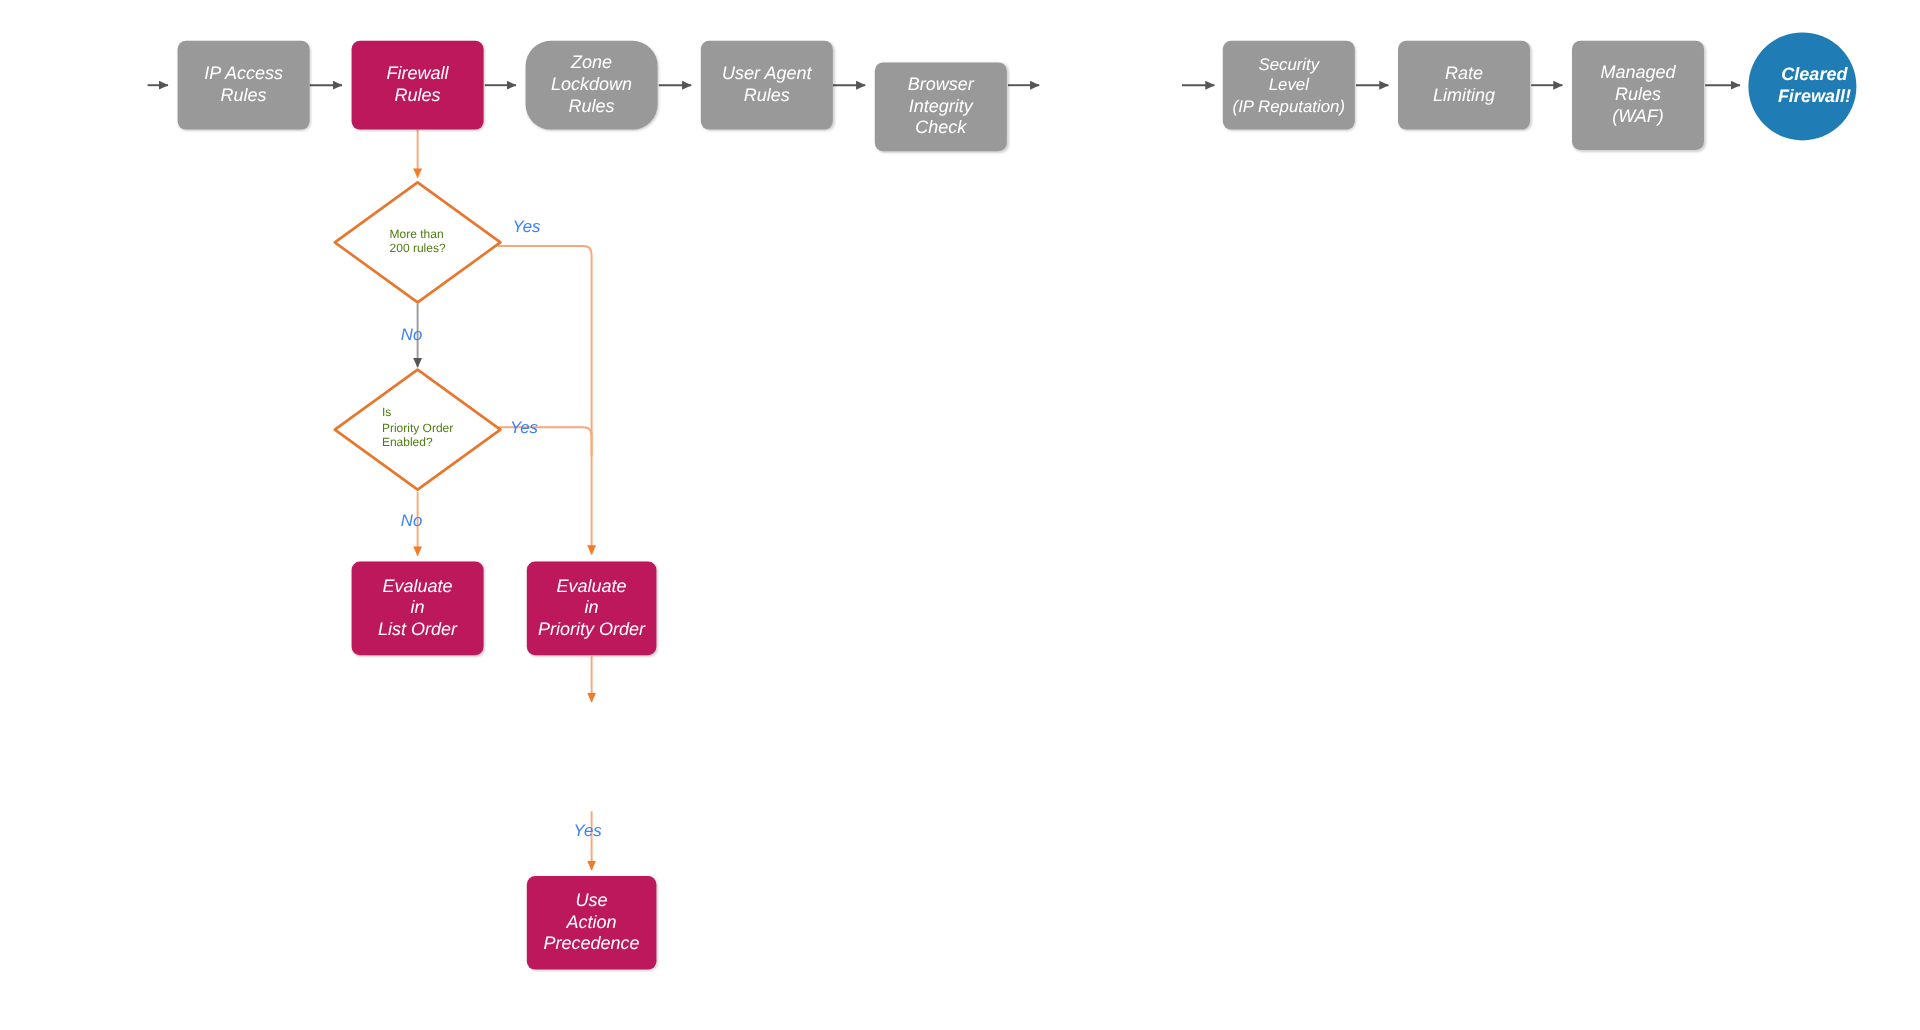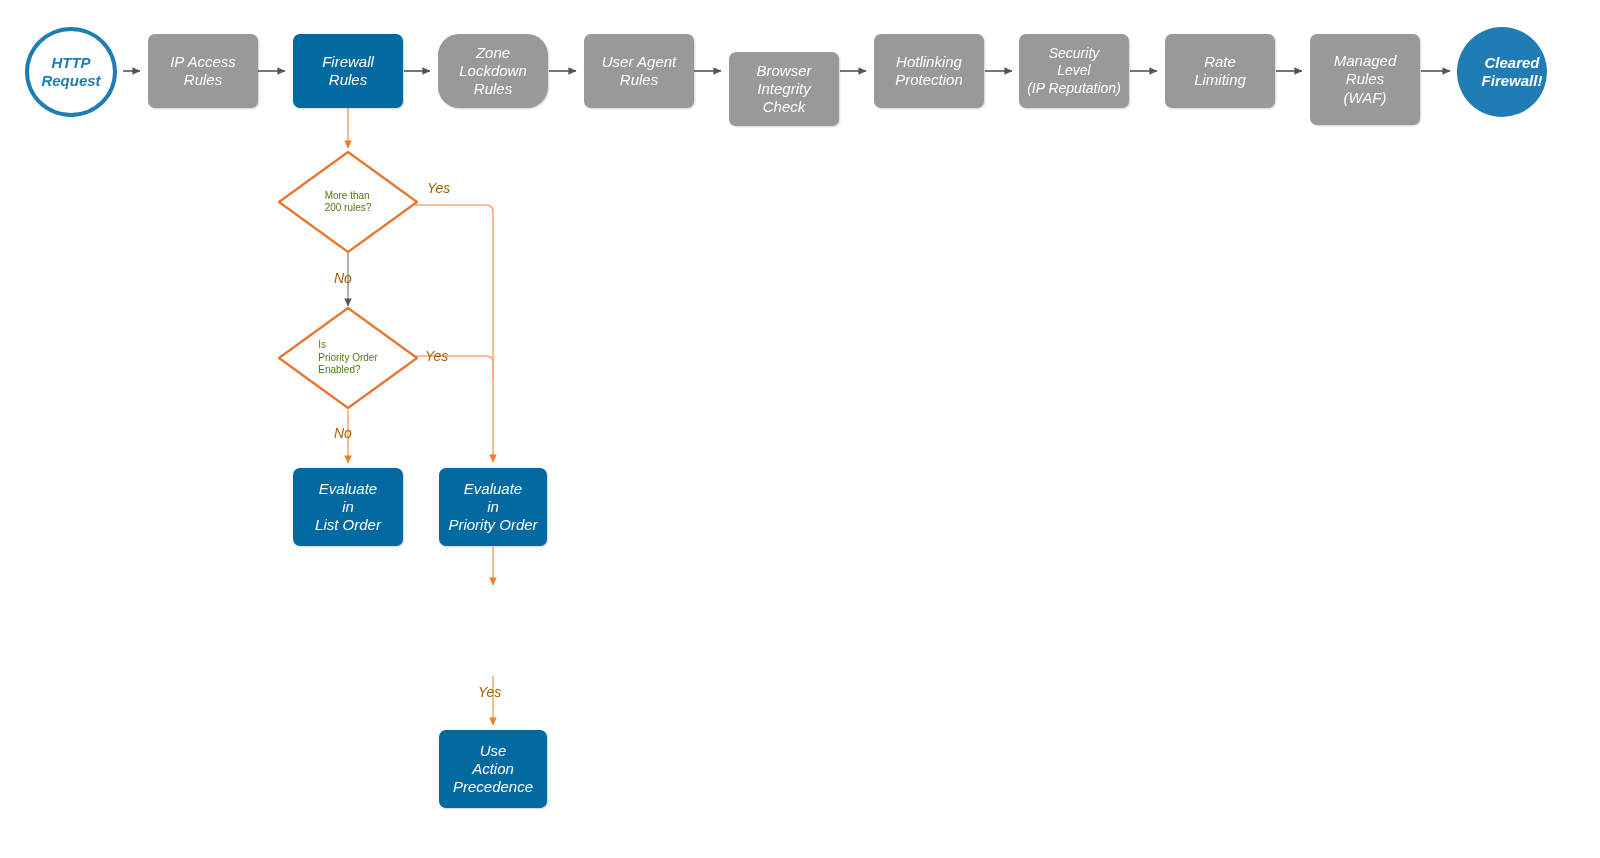--- a/index.html
+++ b/index.html
@@ -34,21 +34,21 @@
     line-height: 1.22;
   }
   .proc {
     border-radius: 7px;
     font-style: italic;
     font-size: 15px;
     color: #ffffff;
     box-shadow: 1px 1px 2px rgba(0,0,0,0.18);
   }
   .proc.gray   { background: #999999; }
-  .proc.orange { background: #0369a1; }
+  .proc.orange { background: #be185d; }
   .terminal {
     border-radius: 50%;
     font-style: italic;
     font-weight: bold;
     font-size: 15px;
     line-height: 1.2;
   }
   .terminal.start {
     background: #ffffff;
     border: 4px solid #1f7cb4;
@@ -77,21 +77,21 @@
     text-align: left;
     font-size: 10px;
     color: #4d7c0f;
     line-height: 1.25;
     white-space: nowrap;
   }
   .edge-label {
     position: absolute;
     font-style: italic;
     font-size: 14px;
-    color: #a16207;
+    color: #3b82f6;
     white-space: nowrap;
   }
 </style>
 </head>
 <body>
 
 <div id="canvas">
 
   <svg id="wires" viewBox="0 0 1600 858">
     <defs>
@@ -127,24 +127,20 @@
       <path d="M415,205 L486,205 Q493,205 493,212 L493,462" stroke="#f8a878" stroke-width="1.6" marker-end="url(#ah-orange)"></path>
 
       <path d="M415,356 L486,356 Q493,356 493,363 L493,380" stroke="#f8a878" stroke-width="1.6"></path>
 
       <line x1="493" y1="547" x2="493" y2="585" stroke="#f8a878" stroke-width="1.6" marker-end="url(#ah-orange)"></line>
 
       <line x1="493" y1="676" x2="493" y2="725" stroke="#f8a878" stroke-width="1.6" marker-end="url(#ah-orange)"></line>
     </g>
   </svg>
 
-  <div class="node terminal start" style="left:25px; top:27px; width:92px; height:90px;">
-    <span style="white-space:pre-line;">HTTP
-Request</span>
-  </div>
 
   <div class="node proc gray" style="left:148px; top:34px; width:110px; height:74px;">
     <span style="white-space:pre-line;">IP Access
 Rules</span>
   </div>
 
   <div class="node proc orange" style="left:293px; top:34px; width:110px; height:74px;">
     <span style="white-space:pre-line;">Firewall
 Rules</span>
   </div>
@@ -159,24 +155,20 @@
     <span style="white-space:pre-line;">User Agent
 Rules</span>
   </div>
 
   <div class="node proc gray" style="left:729px; top:52px; width:110px; height:74px;">
     <span style="white-space:pre-line;">Browser
 Integrity
 Check</span>
   </div>
 
-  <div class="node proc gray" style="left:874px; top:34px; width:110px; height:74px;">
-    <span style="white-space:pre-line;">Hotlinking
-Protection</span>
-  </div>
 
   <div class="node proc gray" style="left:1165px; top:34px; width:110px; height:74px;">
     <span style="white-space:pre-line;">Rate
 Limiting</span>
   </div>
 
   <div class="node proc gray" style="left:1019px; top:34px; width:110px; height:74px; font-size:14px;">
     <span style="white-space:pre-line;">Security
 Level
 (IP Reputation)</span>

